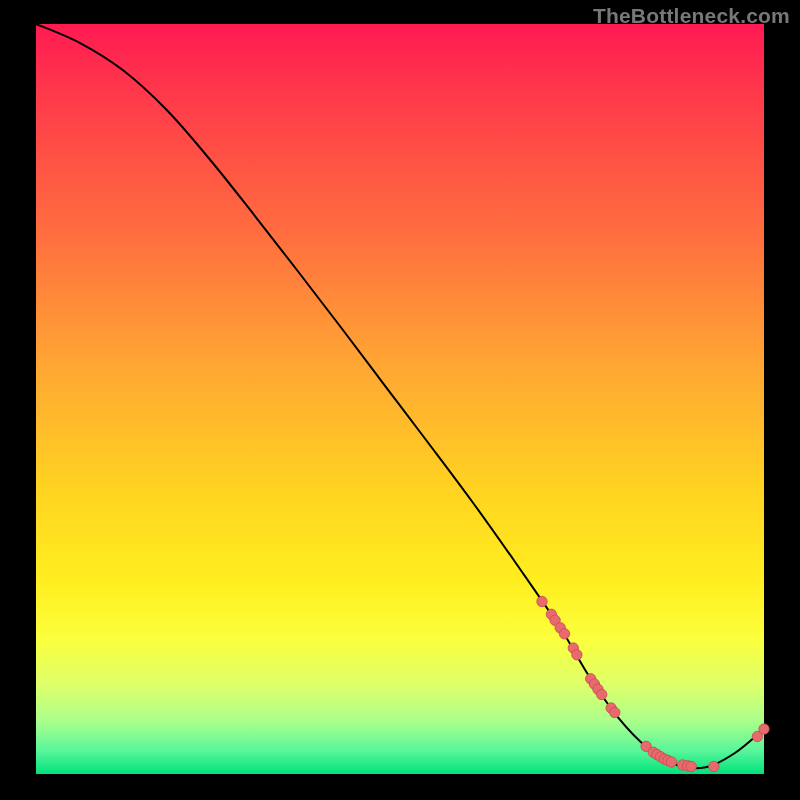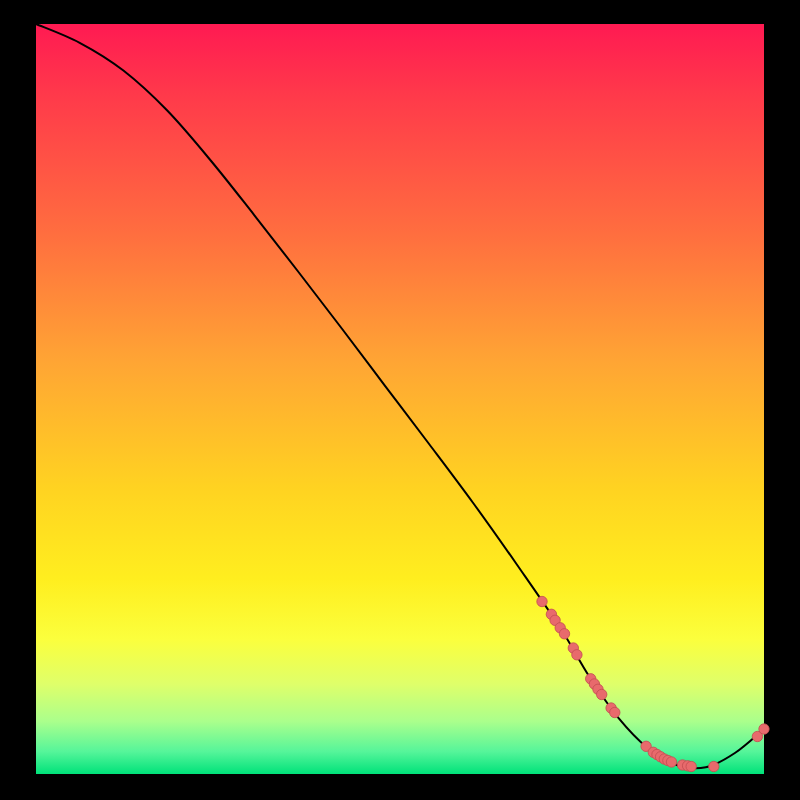--- a/index.html
+++ b/index.html
@@ -87,13 +87,14 @@
           <circle cx="635.5" cy="738.0" r="5.2" fill="#e86a6c" stroke="#c24d50" stroke-width="0.8"></circle>
           <circle cx="646.5" cy="741.0" r="5.2" fill="#e86a6c" stroke="#c24d50" stroke-width="0.8"></circle>
           <circle cx="651.6" cy="741.8" r="5.2" fill="#e86a6c" stroke="#c24d50" stroke-width="0.8"></circle>
           <circle cx="655.2" cy="742.5" r="5.2" fill="#e86a6c" stroke="#c24d50" stroke-width="0.8"></circle>
           <circle cx="677.8" cy="742.5" r="5.2" fill="#e86a6c" stroke="#c24d50" stroke-width="0.8"></circle>
           <circle cx="721.4" cy="712.5" r="5.2" fill="#e86a6c" stroke="#c24d50" stroke-width="0.8"></circle>
           <circle cx="728.0" cy="705.0" r="5.2" fill="#e86a6c" stroke="#c24d50" stroke-width="0.8"></circle>
         </g>
     </svg>
   </div>
+  <div class="watermark">TheBottleneck.com</div>
 </div>
 
 </body></html>

